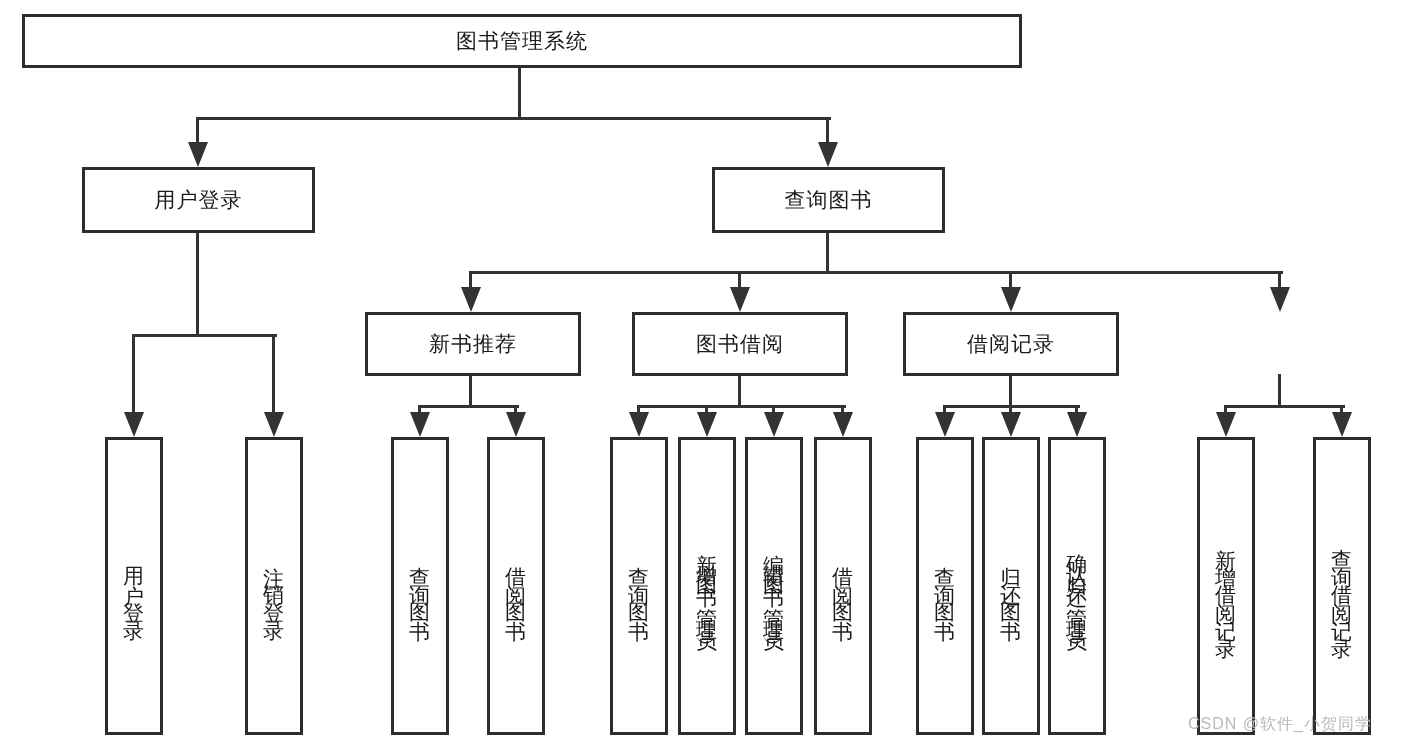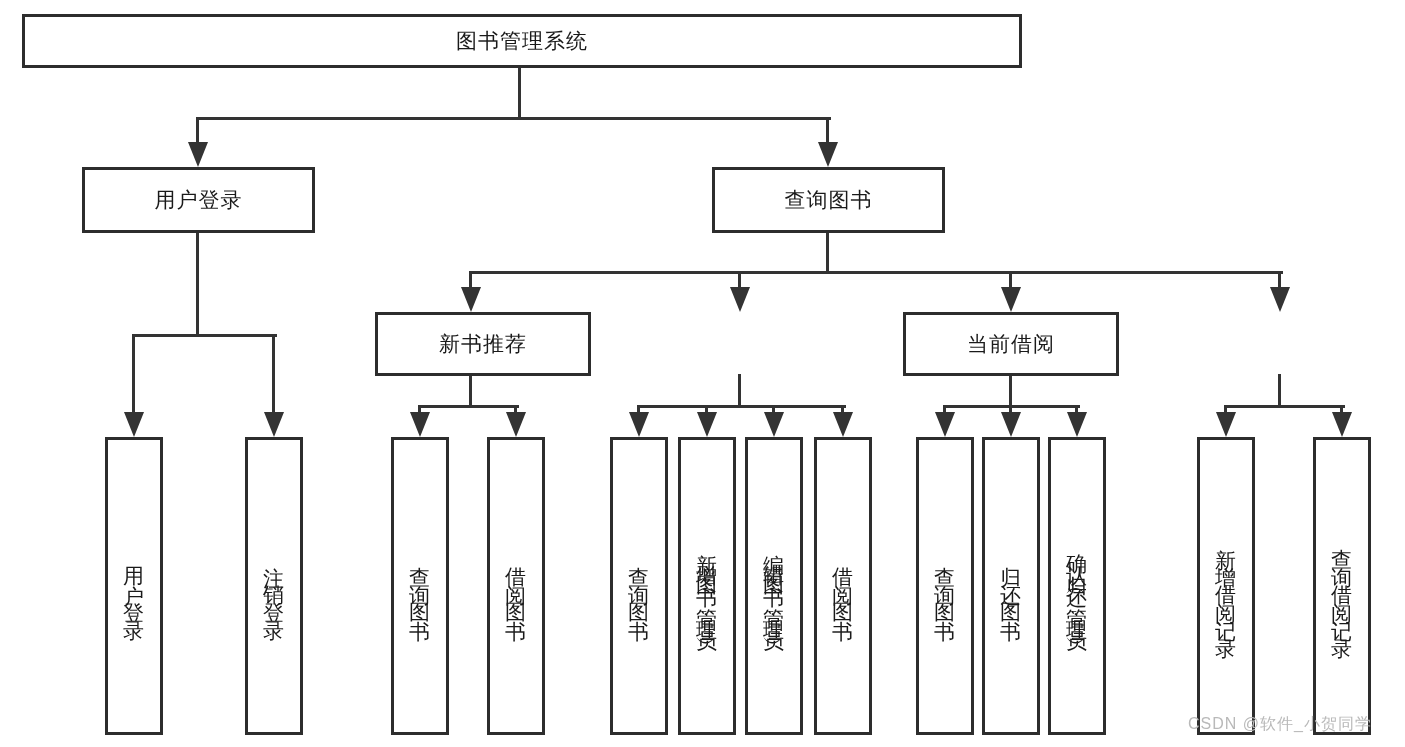--- a/index.html
+++ b/index.html
@@ -117,25 +117,28 @@
     <span>图书管理系统</span>
   </div>
 
   <div class="box" style="left:82px;top:167px;width:233px;height:66px">
     <span>用户登录</span>
   </div>
   <div class="box" style="left:712px;top:167px;width:233px;height:66px">
     <span>查询图书</span>
   </div>
 
-  <div class="box l3" style="left:375px">
+  <div class="box l3" style="left:365px">
     <span>新书推荐</span>
   </div>
+  <div class="box l3" style="left:632px">
+    <span>图书借阅</span>
+  </div>
   <div class="box l3" style="left:903px">
-    <span>当前借阅</span>
+    <span>借阅记录</span>
   </div>
 
   <div class="box vbox" style="left:105px">
     <span class="vtext">用户登录</span>
   </div>
   <div class="box vbox" style="left:245px">
     <span class="vtext">注销登录</span>
   </div>
 
   <div class="box vbox" style="left:391px">

